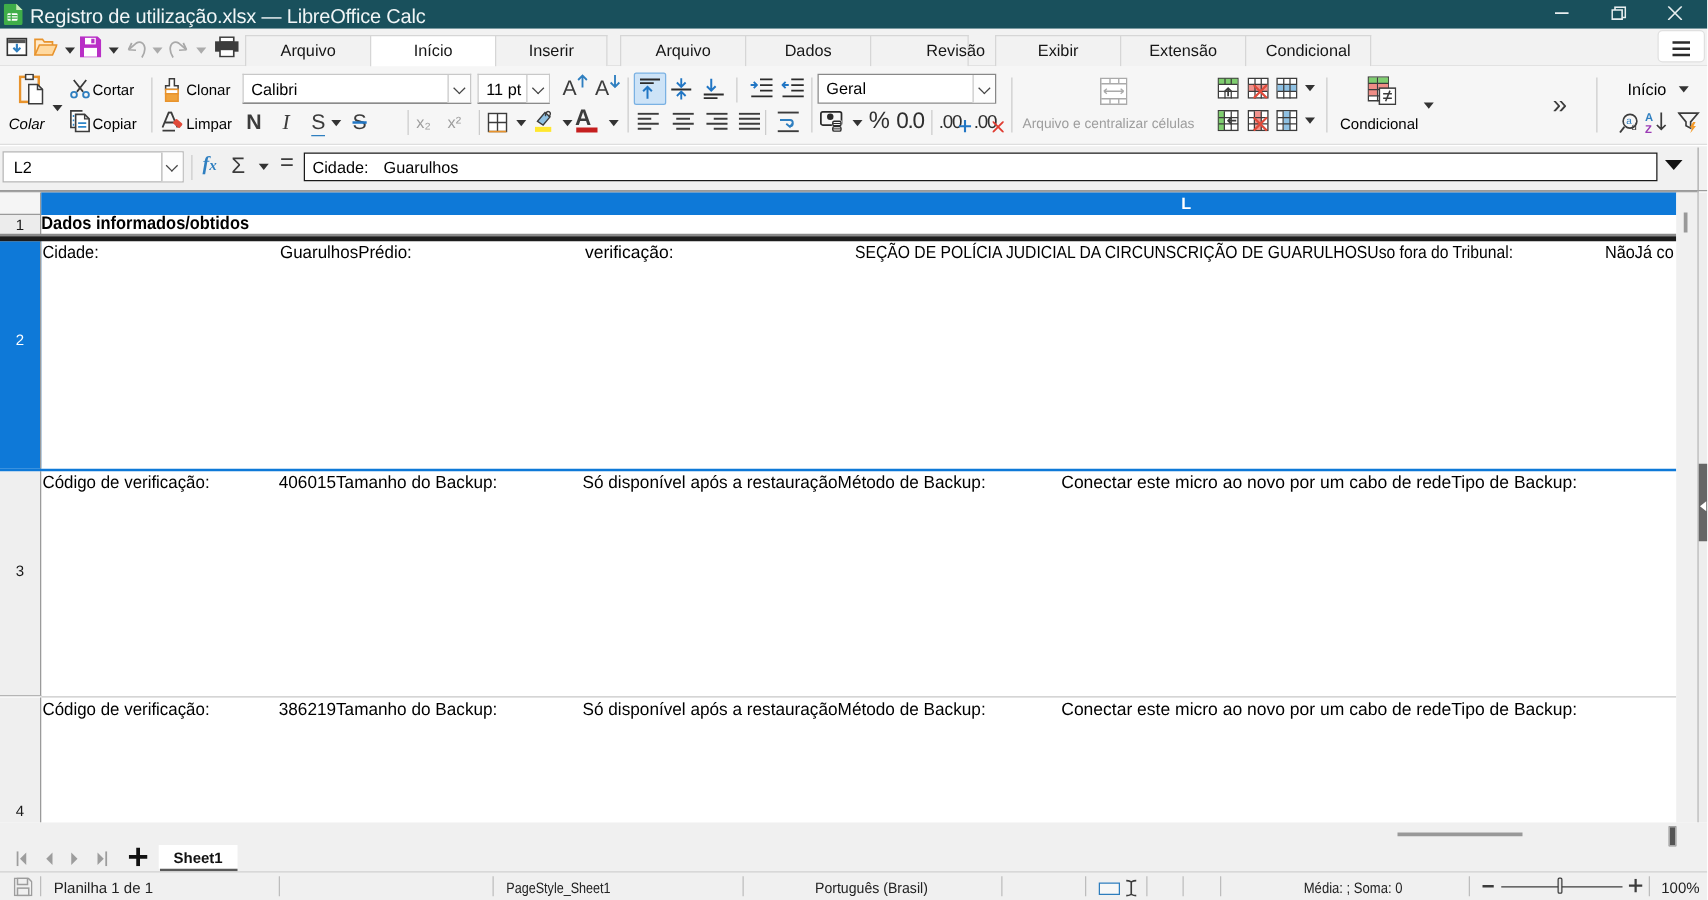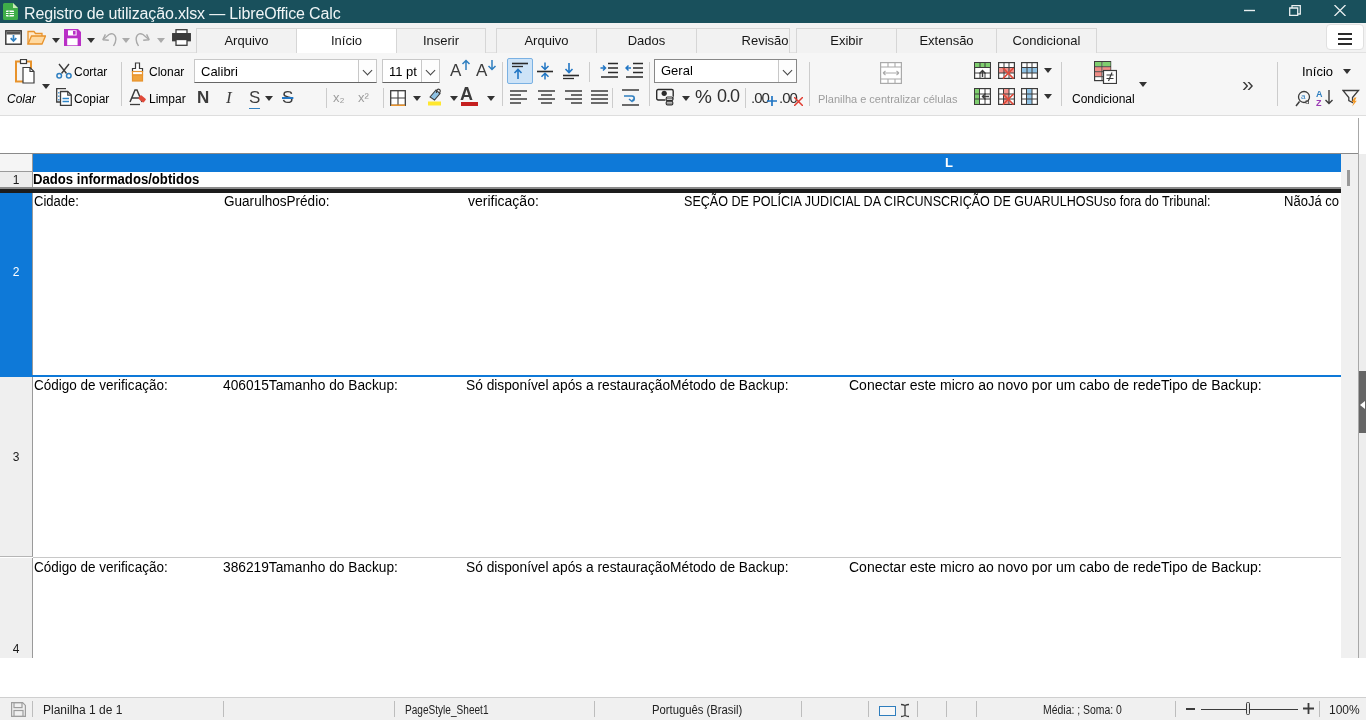--- a/index.html
+++ b/index.html
@@ -98,21 +98,21 @@
       <rect x="4" y="0.7" width="11" height="4" fill="#fff" stroke="#3c3c3c" stroke-width="1.3"></rect>
       <rect x="0.7" y="4.7" width="17.6" height="7" fill="#3c3c3c" stroke="#3c3c3c" stroke-width="1.3"></rect>
       <rect x="4" y="10.5" width="11" height="5.8" fill="#fff" stroke="#3c3c3c" stroke-width="1.3"></rect>
     </svg>
 
     <div class="tab" style="left:196px;width:101px;">Arquivo</div>
     <div class="tab active" style="left:296px;width:101px;">Início</div>
     <div class="tab" style="left:396px;width:90px;">Inserir</div>
     <div class="tab" style="left:496px;width:101px;">Arquivo</div>
     <div class="tab" style="left:596px;width:101px;">Dados</div>
-    <div class="tab" style="left:696px;width:94px;padding-left:44px;">Revisão</div>
+    <div class="tab" style="left:696px;width:79px;padding-left:44px;">Revisão</div>
     <div class="tab" style="left:796px;width:101px;">Exibir</div>
     <div class="tab" style="left:896px;width:101px;">Extensão</div>
     <div class="tab" style="left:996px;width:101px;">Condicional</div>
 
     <div class="abs" style="left:1326px;top:1px;width:38px;height:26px;background:#fff;border:1px solid #e0e0e0;border-radius:4px;">
       <div class="abs" style="left:11px;top:8px;width:14px;height:2px;background:#2b2b2b"></div>
       <div class="abs" style="left:11px;top:13px;width:14px;height:2px;background:#2b2b2b"></div>
       <div class="abs" style="left:11px;top:18px;width:14px;height:2px;background:#2b2b2b"></div>
     </div>
   </div>
@@ -279,21 +279,21 @@
     <svg class="abs" style="left:794px;top:44px" width="9" height="9" viewBox="0 0 9 9">
         <path d="M0 0 L9 9 M9 0 L0 9" stroke="#e03c31" stroke-width="1.5"></path>
       </svg>
     <div class="vsep" style="left:809px;top:9px;height:44px;"></div>
 
     <svg class="abs" style="left:880px;top:9px" width="22" height="22" viewBox="0 0 22 22">
       <rect x="0.6" y="0.6" width="20.8" height="20.8" fill="#fff" stroke="#aaaaaa" stroke-width="1.2"></rect>
       <path d="M1 5 h20 M1 17 h20 M8 1 v4 M15 1 v4 M8 17 v4 M15 17 v4" stroke="#aaaaaa" stroke-width="1.1"></path>
       <path d="M3 11 h16 M3 11 l2.5 -2 M3 11 l2.5 2 M19 11 l-2.5 -2 M19 11 l-2.5 2" fill="none" stroke="#aaaaaa" stroke-width="1.1"></path>
     </svg>
-    <div class="tbtext tbgray" style="left:818px;top:40px;font-size:11px;">Planilha e centralizar células</div>
+    <div class="tbtext tbgray" style="left:818px;top:40px;font-size:11px;">Arquivo e centralizar células</div>
 
     <svg class="abs" style="left:974px;top:9px" width="17" height="17" viewBox="0 0 17 17">
       <rect x="0.6" y="0.6" width="15.8" height="15.8" fill="#fff" stroke="#3c3c3c" stroke-width="1.2"></rect>
       <rect x="1" y="1" width="15" height="4.5" fill="#7fce6f"></rect>
       <path d="M1 5.5 h15 M1 11 h15 M6 1 v4.5 M11 1 v4.5 M6 11 v6 M11 11 v6" stroke="#3c3c3c" stroke-width="1"></path>
       <path d="M8.5 15 V9 M5.5 11.5 L8.5 8.5 L11.5 11.5" fill="none" stroke="#3c3c3c" stroke-width="1.4"></path>
     </svg>
     <svg class="abs" style="left:998px;top:9px" width="17" height="17" viewBox="0 0 17 17">
       <rect x="0.6" y="0.6" width="15.8" height="15.8" fill="#fff" stroke="#3c3c3c" stroke-width="1.2"></rect>
       <rect x="1" y="5.5" width="15" height="5.5" fill="#f2928c"></rect>
@@ -354,20 +354,37 @@
       <text x="0" y="8" font-size="9" font-weight="bold" fill="#2f7fc0" font-family="Liberation Sans">A</text>
       <text x="0" y="17" font-size="9" font-weight="bold" fill="#9b3bb5" font-family="Liberation Sans">Z</text>
       <path d="M13 1 V14 M9.5 11 L13 14.5 L16.5 11" fill="none" stroke="#3c3c3c" stroke-width="1.4"></path>
     </svg>
     <svg class="abs" style="left:1342px;top:36px" width="18" height="19" viewBox="0 0 18 19">
       <path d="M1 1.5 H16.5 L10.5 8.5 V13.5 L6.8 11.6 V8.5 Z" fill="none" stroke="#3c3c3c" stroke-width="1.3"></path>
       <path d="M12.5 8.5 L9.8 13 H11.8 L10.2 17.5 L14.8 11.8 H12.8 L14.5 8.5 Z" fill="#f59a28"></path>
     </svg>
   </div>
 
+  <div id="formularow">
+    <div class="abs" style="left:2px;top:4px;width:145px;height:25px;background:#fff;border:1px solid #b4b4b4;">
+      <div class="tbtext" style="left:8px;top:4px;font-size:13px;">L2</div>
+      <div class="abs" style="right:0;top:0;bottom:0;width:17px;border-left:1px solid #b4b4b4;background:#fdfdfd;">
+        <div class="chev" style="left:4px;top:7px;"></div>
+      </div>
+    </div>
+    <div class="vsep" style="left:153px;top:7px;height:20px;"></div>
+    <div class="tbtext" style="left:162px;top:6px;font-size:16px;font-style:italic;color:#2f7fc0;font-family:'Liberation Serif',serif;font-weight:bold;">f<span style="font-size:12px">x</span></div>
+    <div class="tbtext" style="left:185px;top:5px;font-size:18px;color:#3c3c3c;">Σ</div>
+    <div class="darr" style="left:207px;top:14px;"></div>
+    <div class="tbtext" style="left:224px;top:3px;font-size:19px;color:#3c3c3c;">=</div>
+    <div class="abs" style="left:243px;top:5px;width:1083px;height:23px;background:#fff;border:1.5px solid #1a1a1a;">
+      <div class="abs" style="left:6px;top:3px;font-size:13px;color:#000;white-space:pre;">Cidade:<span style="display:inline-block;width:12px;"></span>Guarulhos</div>
+    </div>
+    <div class="abs" style="left:1332px;top:11px;width:0;height:0;border-left:7px solid transparent;border-right:7px solid transparent;border-top:8.5px solid #111;"></div>
+  </div>
 
   <div id="grid">
 
     <div class="abs" style="left:0;top:-1.5px;width:1358px;height:1.5px;background:#8a8a8a;"></div>
 
     <div class="abs" style="left:0;top:0;width:33px;height:18px;background:#f5f5f5;border-right:1px solid #9a9a9a;border-bottom:1px solid #9a9a9a;"></div>
 
     <div class="abs" style="left:33px;top:0;width:1308px;height:18px;background:#0e79d8;color:#fff;font-size:13px;">
       <div class="abs" style="left:912px;top:1px;font-weight:600;">L</div>
     </div>
@@ -409,20 +426,46 @@
     <div class="celltext" style="left:849px;top:404.5px;">Conectar este micro ao novo por um cabo de redeTipo de Backup:</div>
 
     <div class="abs" style="left:1341px;top:0;width:17px;height:504px;background:#f0f0f0;"></div>
     <div class="abs" style="left:1347px;top:16px;width:3px;height:16px;background:#999;"></div>
     <div class="abs" style="left:1358px;top:-36px;width:1px;height:540px;background:#a8a8a8;"></div>
     <div class="abs" style="left:1359px;top:0;width:7px;height:504px;background:#ededed;"></div>
     <div class="abs" style="left:1358.5px;top:217px;width:7px;height:62px;background:#666;"></div>
     <div class="abs" style="left:1359.5px;top:247px;width:0;height:0;border-top:4px solid transparent;border-bottom:4px solid transparent;border-right:5px solid #fff;"></div>
   </div>
 
+  <div id="tabbar">
+    <svg class="abs" style="left:13px;top:23px" width="9" height="12" viewBox="0 0 9 12">
+        <path d="M1 0 V12" stroke="#9d9d9d" stroke-width="1.5"></path>
+        <path d="M8 1 L3 6 L8 11 Z" fill="#9d9d9d"></path>
+      </svg>
+    <svg class="abs" style="left:35px;top:23px" width="8" height="12" viewBox="0 0 8 12">
+        <path d="M7 1 L2 6 L7 11 Z" fill="#9d9d9d"></path>
+      </svg>
+    <svg class="abs" style="left:56px;top:23px" width="8" height="12" viewBox="0 0 8 12">
+        <path d="M1 1 L6 6 L1 11 Z" fill="#9d9d9d"></path>
+      </svg>
+    <svg class="abs" style="left:77px;top:23px" width="9" height="12" viewBox="0 0 9 12">
+        <path d="M8 0 V12" stroke="#9d9d9d" stroke-width="1.5"></path>
+        <path d="M1 1 L6 6 L1 11 Z" fill="#9d9d9d"></path>
+      </svg>
+    <svg class="abs" style="left:103px;top:20px" width="15" height="15" viewBox="0 0 15 15">
+        <path d="M7.5 0 V15 M0 7.5 H15" stroke="#111" stroke-width="3"></path>
+      </svg>
+    <div class="abs" style="left:127px;top:18px;width:63px;height:18.5px;background:#fff;"></div>
+    <div class="abs" style="left:128px;top:36.5px;width:62px;height:3px;background:#5a5a5a;"></div>
+    <div class="abs" style="left:127px;top:21px;width:63px;height:16px;text-align:center;font-size:12px;font-weight:bold;color:#111;">Sheet1</div>
+
+    <div class="abs" style="left:1118px;top:8px;width:100px;height:3px;background:#999;"></div>
+
+    <div class="abs" style="left:1335px;top:3px;width:6px;height:16px;background:#555;border:1px solid #aaa;"></div>
+  </div>
 
   <div id="statusbar">
     <svg class="abs" style="left:11px;top:4px" width="15" height="15" viewBox="0 0 15 15">
       <path d="M0.6 0.6 h11 l2.8 2.8 v11 h-13.8 Z" fill="none" stroke="#9d9d9d" stroke-width="1.2"></path>
       <rect x="3" y="0.6" width="8" height="5" fill="none" stroke="#9d9d9d" stroke-width="1.2"></rect>
       <rect x="3" y="8.5" width="9" height="6" fill="none" stroke="#9d9d9d" stroke-width="1.2"></rect>
     </svg>
     <div class="ssep" style="left:32px;"></div>
     <div class="stext" style="left:43px;">Planilha 1 de 1</div>
     <div class="ssep" style="left:223px;"></div>

